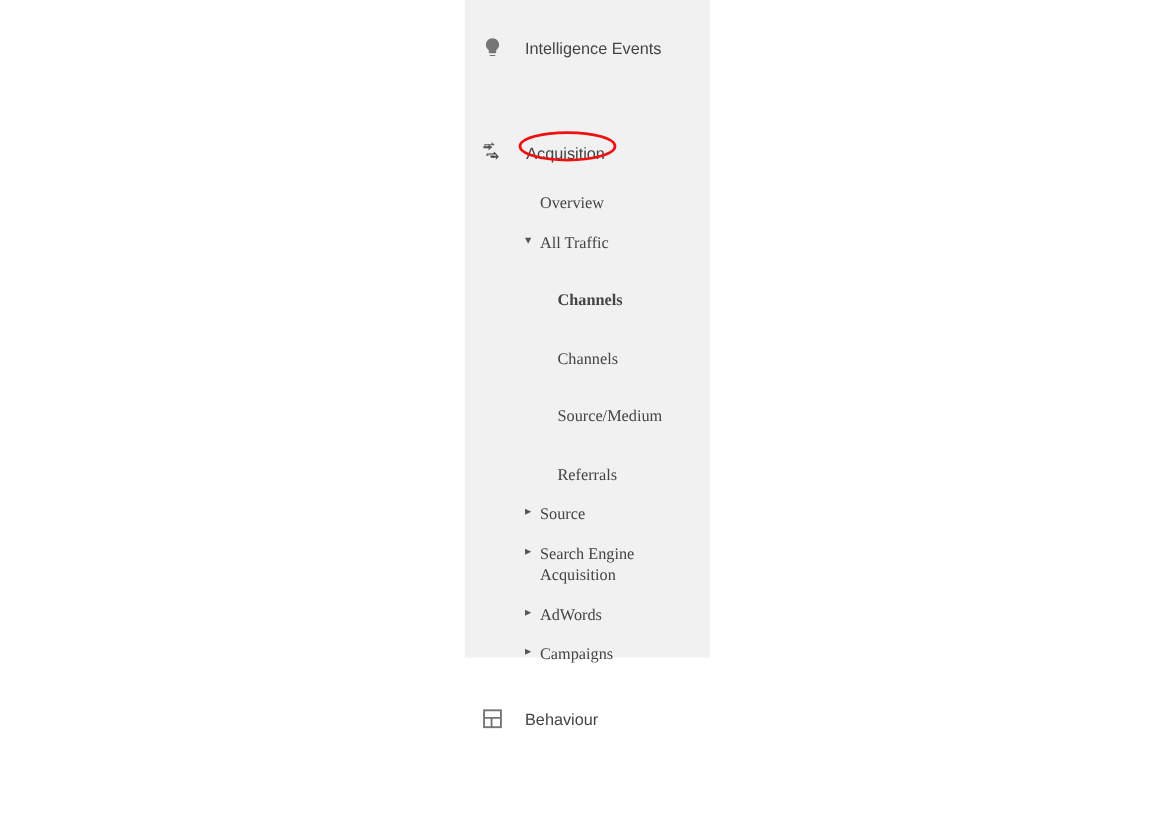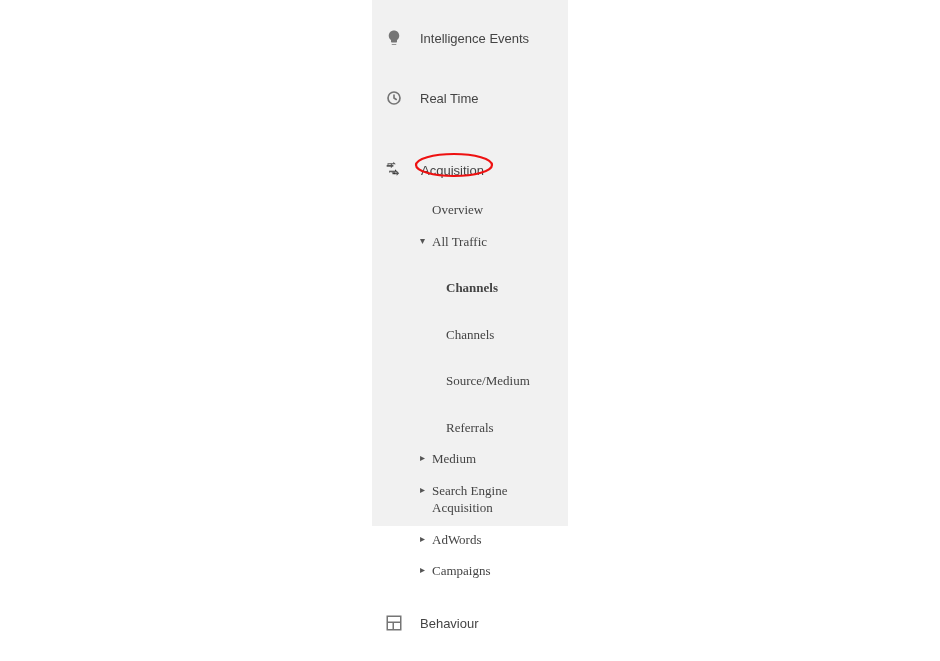--- a/index.html
+++ b/index.html
@@ -93,29 +93,20 @@
     <span class="icon">
       <svg width="18" height="18" viewBox="0 0 24 24" fill="#757575">
         <path d="M9 21h6v-1H9v1zm3-19C8 2 5 5 5 9c0 2.4 1.2 4.5 3 5.7V17c0 .6.4 1 1 1h6c.6 0 1-.4 1-1v-2.3c1.8-1.2 3-3.3 3-5.7 0-4-3-7-7-7z"></path>
       </svg>
     </span>
     <span class="label">Intelligence Events</span>
   </div>
 
   <div class="spacer-md"></div>
 
-  <div class="nav-top-item">
-    <span class="icon">
-      <svg width="18" height="18" viewBox="0 0 24 24" fill="none" stroke="#757575" stroke-width="2.2">
-        <circle cx="12" cy="12" r="8"></circle>
-        <path d="M12 8v4l3 2" stroke-linecap="round"></path>
-      </svg>
-    </span>
-    <span class="label">Real Time</span>
-  </div>
 
   <div class="spacer-md"></div>
 
 
   <div class="spacer-md"></div>
 
   <div class="nav-top-item" style="position:relative;padding-left:13px;">
     <span class="icon">
       <svg width="20" height="18" viewBox="0 0 24 20" fill="#555555">
         <path d="M2 4h8l-3-3v2H2v2h5v2l3-3H2z" transform="translate(0,1)"></path>
@@ -153,21 +144,21 @@
       </div>
       <div class="sub-item">
         <span class="txt">Source/Medium</span>
       </div>
       <div class="sub-item">
         <span class="txt">Referrals</span>
       </div>
     </div>
     <div class="sub-item">
       <span class="tri">▸</span>
-      <span class="txt">Medium</span>
+      <span class="txt">Source</span>
     </div>
     <div class="sub-item">
       <span class="tri">▸</span>
       <span class="txt">Search Engine Acquisition</span>
     </div>
     <div class="sub-item">
       <span class="tri">▸</span>
       <span class="txt">AdWords</span>
     </div>
     <div class="sub-item">

